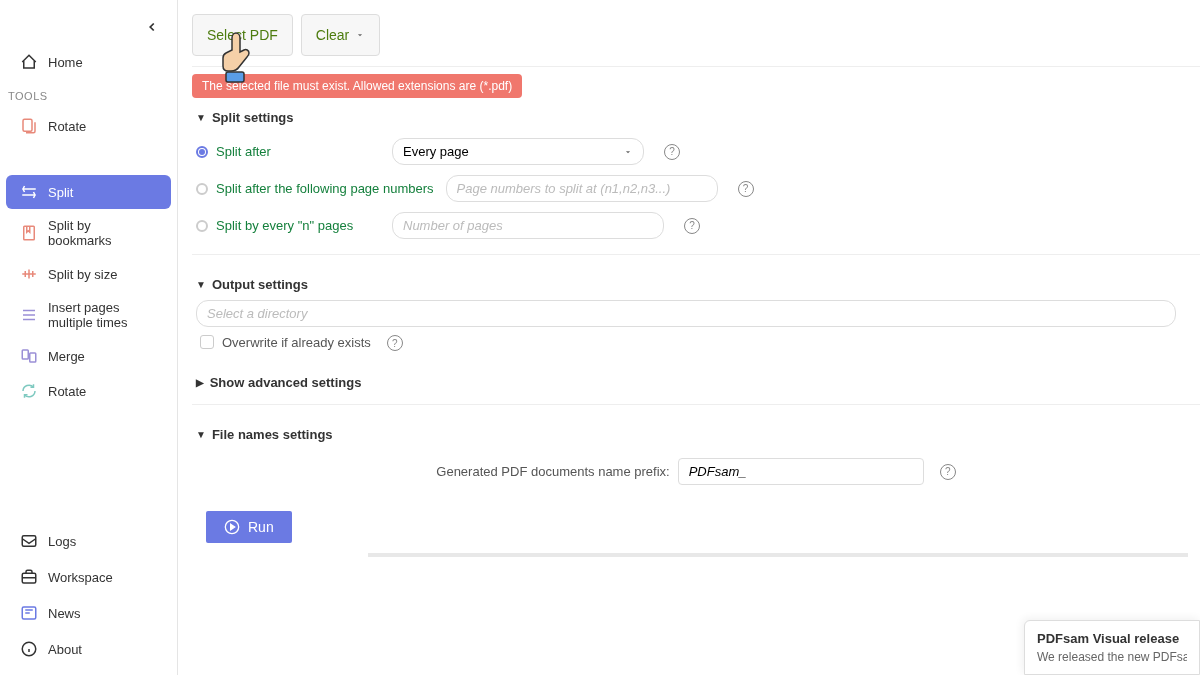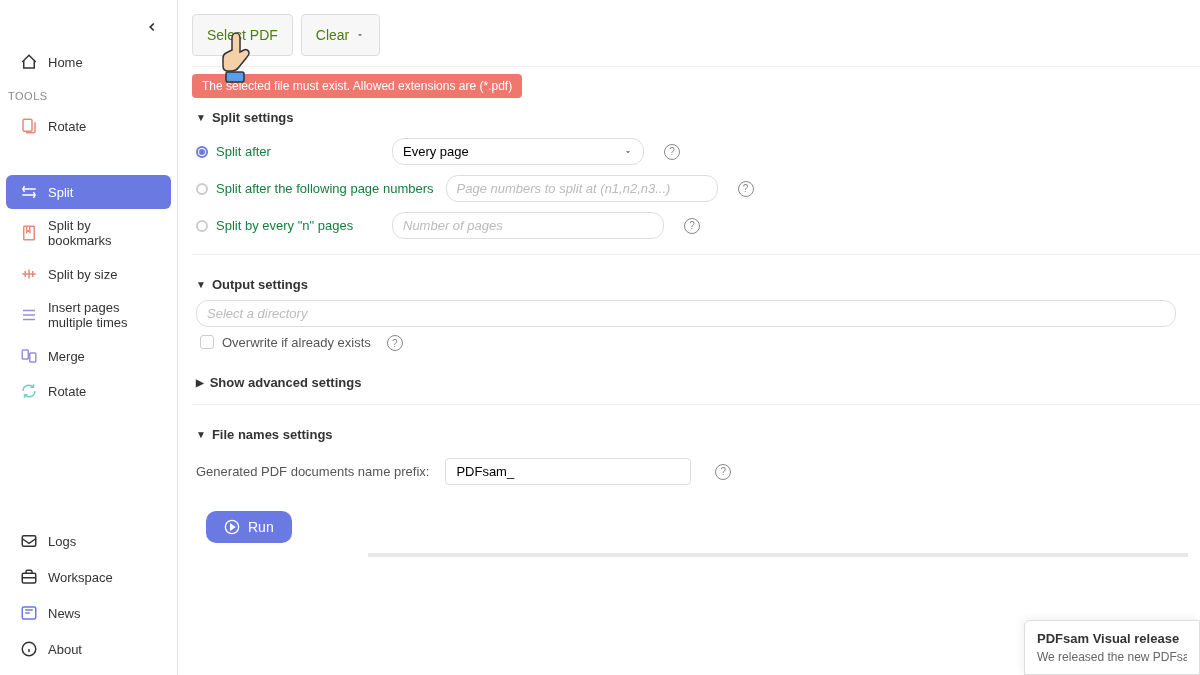--- a/index.html
+++ b/index.html
@@ -36,25 +36,25 @@
 .select-box, .text-input { border: 1px solid #ddd; border-radius: 12px; padding: 5px 10px; font-size: 13px; background: #fff; }
 .select-box { width: 252px; display: flex; justify-content: space-between; align-items: center; cursor: pointer; }
 .text-input { width: 272px; }
 .text-input::placeholder { color: #bbb; font-style: italic; }
 .full-input { width: 980px; }
 .help-icon { width: 16px; height: 16px; border: 1.5px solid #888; border-radius: 50%; display: flex; align-items: center; justify-content: center; font-size: 10px; color: #888; margin-left: 8px; cursor: pointer; }
 
 .checkbox-row { display: flex; align-items: flex-start; gap: 8px; padding: 8px 4px; font-size: 13px; color: #555; }
 .checkbox { width: 14px; height: 14px; border: 1px solid #ccc; border-radius: 3px; }
 
-.prefix-row { display: flex; align-items: center; gap: 16px; padding: 8px 0 16px; font-size: 13px; }
+.prefix-row { display: flex; align-items: center; gap: 8px; padding: 8px 0 16px; font-size: 13px; justify-content: center; }
 .prefix-label { color: #555; }
-.prefix-input { border: 1px solid #ddd; border-radius: 4px; padding: 5px 10px; width: 246px; font-size: 13px; }
-
-.run-btn { background: #6b7ae3; color: #fff; border: none; padding: 8px 18px; border-radius: 10px; font-size: 14px; display: flex; align-items: center; gap: 8px; cursor: pointer; margin: 4px 0 8px 14px; }
+.prefix-input { border: 1px solid #ddd; border-radius: 4px; padding: 5px 10px; width: 246px; font-size: 13px; font-style: italic; }
+
+.run-btn { background: #6b7ae3; color: #fff; border: none; padding: 8px 18px; border-radius: 2px; font-size: 14px; display: flex; align-items: center; gap: 8px; cursor: pointer; margin: 4px 0 8px 14px; }
 .progress { height: 4px; background: #e8e8e8; margin: 10px 0 0 176px; width: 820px; }
 
 .news-popup { position: absolute; bottom: 0; right: 0; width: 176px; background: #fff; border: 1px solid #ddd; border-radius: 6px 0 0 0; padding: 10px 12px; box-shadow: -2px -2px 8px rgba(0,0,0,0.06); }
 .news-title { font-size: 13px; font-weight: 600; color: #333; margin-bottom: 4px; }
 .news-body { font-size: 12px; color: #666; white-space: nowrap; overflow: hidden; }
 .divider { border-top: 1px solid #eee; margin: 4px 0; }
 </style>
 </head>
 <body>
 

